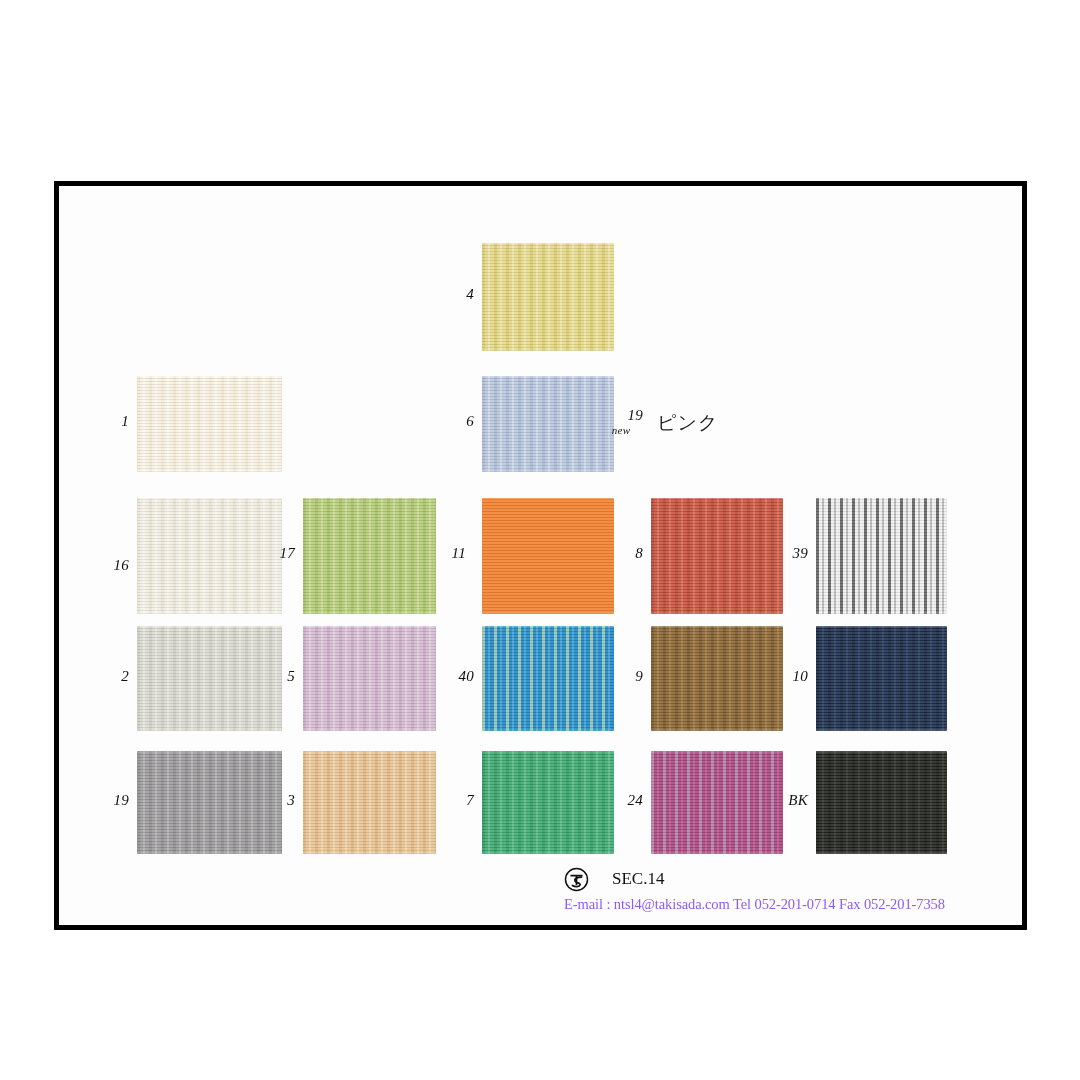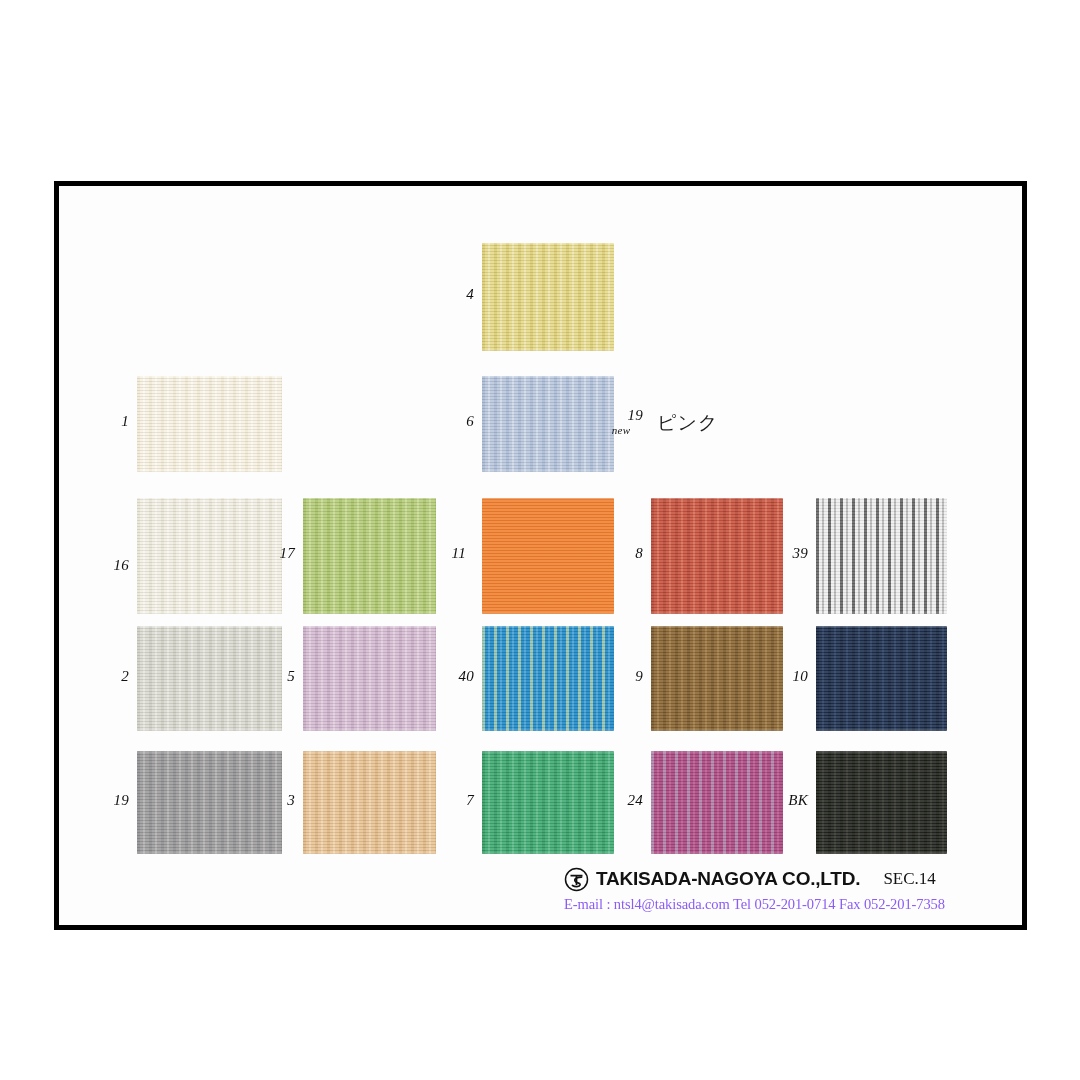--- a/index.html
+++ b/index.html
@@ -307,21 +307,20 @@
           </div>
         </div>
 
       <div id="footer">
         <div id="footer-line1">
           <svg id="logo-mark" viewBox="0 0 100 100">
             <circle cx="50" cy="50" r="44" fill="none" stroke="#111111" stroke-width="6"></circle>
             <path d="M26 34 L74 34 M50 34 L50 72" stroke="#111111" stroke-width="7" fill="none" stroke-linecap="butt"></path>
             <path d="M70 40 C56 40 40 46 44 56 C48 66 66 62 64 72 C62 80 44 80 34 74" stroke="#111111" stroke-width="7" fill="none" stroke-linecap="round" stroke-linejoin="round"></path>
           </svg>
-          <span id="company-name">TAKISADA-NAGOYA CO.,LTD.</span>
           <span id="sec-code">SEC.14</span>
         </div>
         <div id="footer-line2">E-mail : ntsl4@takisada.com Tel 052-201-0714  Fax 052-201-7358</div>
       </div>
 
     </div>
   </div>
 
 </div>
 

